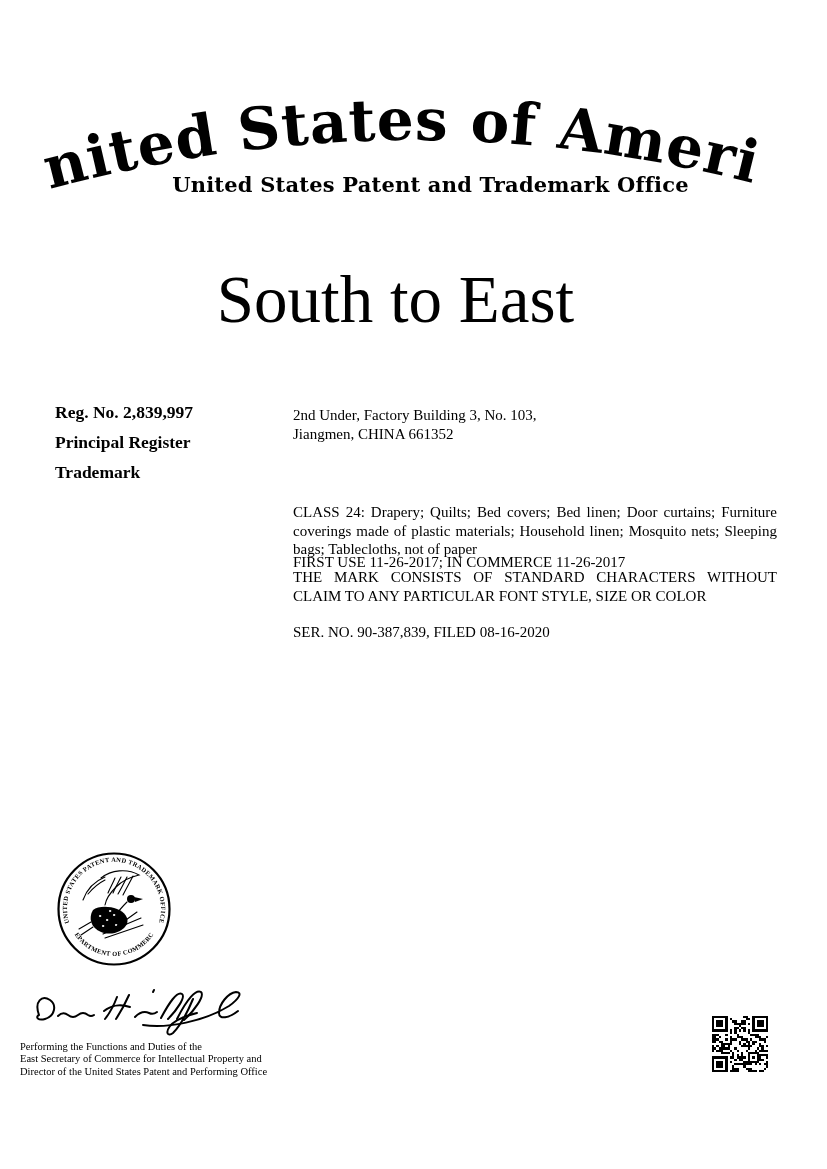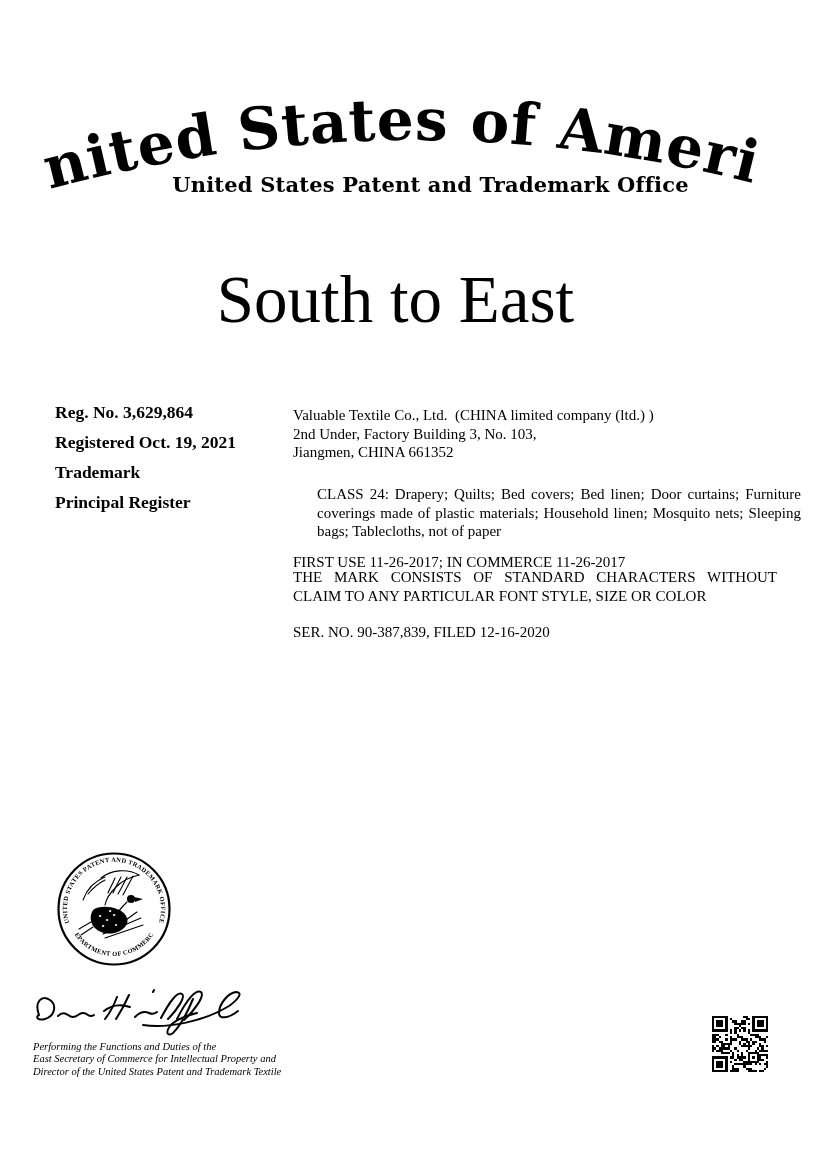--- a/index.html
+++ b/index.html
@@ -49,38 +49,38 @@
     white-space:nowrap;
   }
   
   .detail-col{
     position:absolute;left:293px;top:0;width:484px;
     font-size:15px;
   }
   .detail-block{position:absolute;left:0;width:484px;line-height:18.6px;}
   .owner-block{top:406px;}
   .owner-block div{white-space:pre-wrap;}
-  .class-block{top:485px;text-align:justify;margin-left:24px;}
+  .class-block{top:503px;text-align:justify;}
   .firstuse-block{top:553px;}
   .statement-block{top:568px;text-align:justify;}
   .serial-block{top:623px;}
   
   .seal-svg{position:absolute;left:53px;top:848px;width:122px;height:122px;}
   .seal-ring-text{
     font-family:"Liberation Serif", serif;
     font-weight:bold;
     font-size:6.4px;
     letter-spacing:0.35px;
     fill:#000;
   }
   
   .sig-svg{position:absolute;left:25px;top:987px;width:240px;height:54px;}
   .authority{
-    position:absolute;left:33px;top:1041px;width:300px;
-    font-size:10.5px;line-height:12.4px;font-style:italic;
+    position:absolute;left:20px;top:1041px;width:300px;
+    font-size:10.5px;line-height:12.4px;
   }
   
   .qr-svg{position:absolute;left:712px;top:1016px;width:56px;height:56px;shape-rendering:crispEdges;}
 </style>
 </head>
 <body>
 
 <div class="page">
 
   <svg class="arch-svg" viewBox="0 0 827 130" aria-hidden="true">
@@ -90,36 +90,34 @@
     <text class="arch-text">
       <textPath href="#archPath" startOffset="50%" text-anchor="middle">United States of America</textPath>
     </text>
   </svg>
 
   <div class="office-subtitle">United States Patent and Trademark Office</div>
 
   <div class="mark-name">South to East</div>
 
   <div class="reg-col">
-    <div class="reg-item">Reg. No. 3,629,864</div>
-    <div class="reg-item">Registered Oct. 19, 2021</div>
+    <div class="reg-item">Reg. No. 2,839,997</div>
+    <div class="reg-item">Principal Register</div>
     <div class="reg-item">Trademark</div>
-    <div class="reg-item">Principal Register</div>
   </div>
 
   <div class="detail-col">
     <div class="detail-block owner-block">
-      <div>Valuable Textile Co., Ltd.  (CHINA limited company (ltd.) )</div>
       <div>2nd Under, Factory Building 3, No. 103,</div>
       <div>Jiangmen, CHINA 661352</div>
     </div>
     <div class="detail-block class-block">CLASS 24: Drapery; Quilts; Bed covers; Bed linen; Door curtains; Furniture coverings made of plastic materials; Household linen; Mosquito nets; Sleeping bags; Tablecloths, not of paper</div>
     <div class="detail-block firstuse-block">FIRST USE 11-26-2017; IN COMMERCE 11-26-2017</div>
     <div class="detail-block statement-block">THE MARK CONSISTS OF STANDARD CHARACTERS WITHOUT CLAIM TO ANY PARTICULAR FONT STYLE, SIZE OR COLOR</div>
-    <div class="detail-block serial-block">SER. NO. 90-387,839, FILED 12-16-2020</div>
+    <div class="detail-block serial-block">SER. NO. 90-387,839, FILED 08-16-2020</div>
   </div>
 
   <svg class="seal-svg" viewBox="0 0 122 122" aria-hidden="true">
     <defs>
       <path id="sealTop" d="M 16.1 74.7 A 47 47 0 1 1 105.9 74.7" fill="none"></path>
       <path id="sealBottom" d="M 22.5 88 A 47 47 0 0 0 99.5 88" fill="none"></path>
     </defs>
     <circle cx="61" cy="61" r="55.5" fill="none" stroke="#000" stroke-width="2.2"></circle>
     <text class="seal-ring-text">
       <textPath href="#sealTop" startOffset="50%" text-anchor="middle">UNITED STATES PATENT AND TRADEMARK OFFICE</textPath>
@@ -168,21 +166,21 @@
       <path d="M 136 31 C 144 16 152 4 157 7 C 161 10 151 24 143 32"></path>
       <path d="M 152 32 C 162 12 171 2 176 5 C 180 9 169 24 159 33"></path>
       <path d="M 168 12 C 163 24 156 38 148 46 C 143 50 140 46 145 39 C 150 33 160 29 172 26"></path>
       <path d="M 118 38 C 142 42 180 34 204 19 C 214 12 218 5 211 5 C 203 6 194 17 194 26 C 194 33 204 31 213 24"></path>
     </g>
   </svg>
 
   <div class="authority">
     <div>Performing the Functions and Duties of the</div>
     <div>East Secretary of Commerce for Intellectual Property and</div>
-    <div>Director of the United States Patent and Trademark Textile</div>
+    <div>Director of the United States Patent and Performing Office</div>
   </div>
 
   <svg class="qr-svg" id="qr" viewBox="0 0 25 25" aria-hidden="true">
       <rect x="0" y="0" width="1" height="1" fill="#000"></rect>
       <rect x="1" y="0" width="1" height="1" fill="#000"></rect>
       <rect x="2" y="0" width="1" height="1" fill="#000"></rect>
       <rect x="3" y="0" width="1" height="1" fill="#000"></rect>
       <rect x="4" y="0" width="1" height="1" fill="#000"></rect>
       <rect x="5" y="0" width="1" height="1" fill="#000"></rect>
       <rect x="6" y="0" width="1" height="1" fill="#000"></rect>

